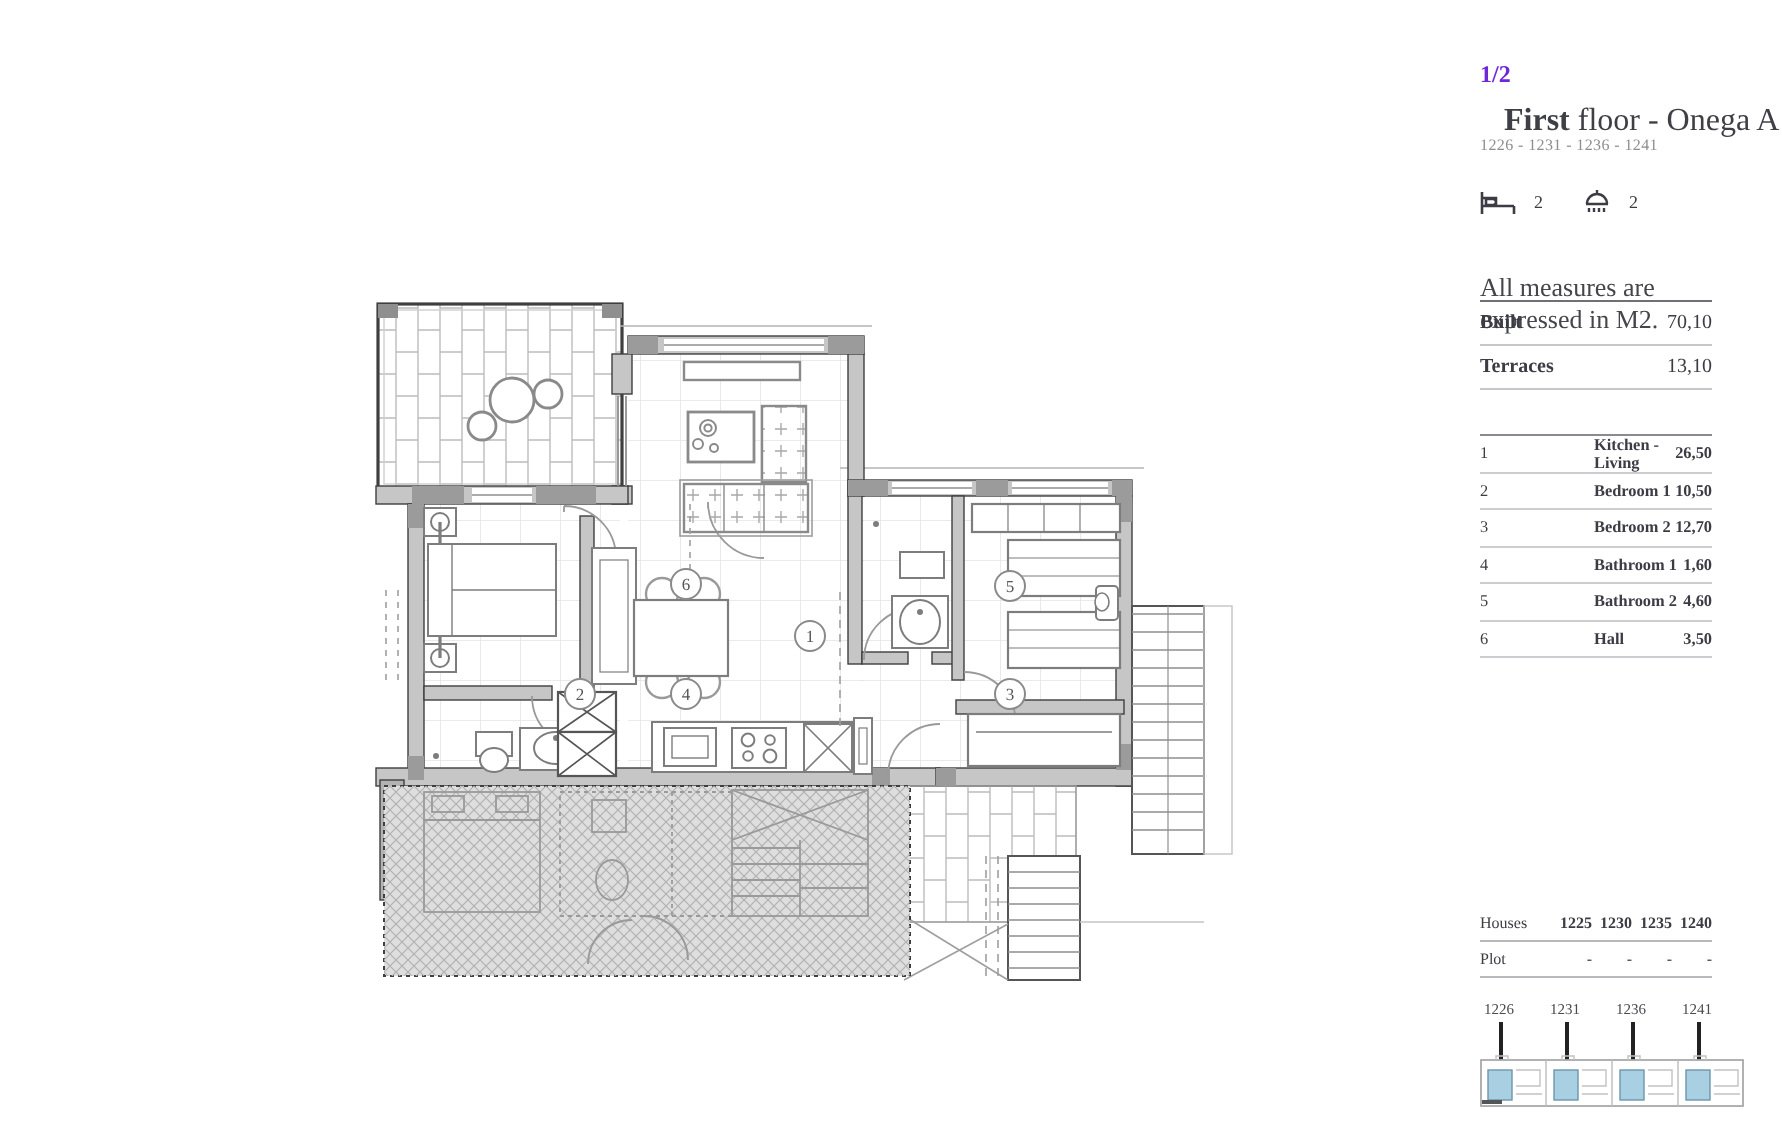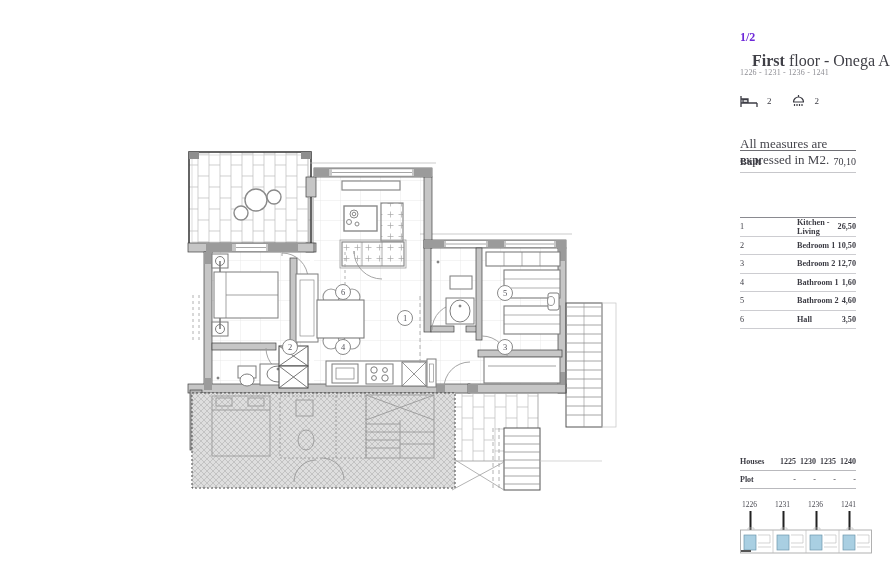--- a/index.html
+++ b/index.html
@@ -18,21 +18,21 @@
   .t1 .row{display:flex;justify-content:space-between;align-items:center;height:21px;
     border-bottom:1px solid #c7c7cb;font-size:10px;}
   .t1 .lbl{font-weight:bold;}
   .t2{position:absolute;top:217px;left:0;width:116px;border-top:1.2px solid #8a8a90;}
   .t2 .row{display:flex;align-items:center;height:17.5px;border-bottom:1px solid #cdcdd1;font-size:8.2px;}
   .t2 .num{width:17px;}
   .t2 .nm{flex:1;font-weight:bold;margin-left:40px;}
   .t2 .val{text-align:left;font-weight:bold;}
   .t3{position:absolute;top:453px;left:0;width:116px;}
   .t3 .row{display:flex;align-items:center;height:17px;border-bottom:1px solid #b9b9bd;font-size:8px;}
-  .t3 .lbl{width:36px;font-weight:bold;}
+  .t3 .lbl{width:36px;font-weight:normal;}
   .t3 .c{width:20px;text-align:right;font-weight:bold;}
   .t3 .row.plot .c{font-weight:normal;}
   .siteplan{position:absolute;top:498px;left:0;}
   svg text.plabel{font-family:"Liberation Serif",serif;}
 </style>
 </head>
 <body>
 
 <div id="stage">
 
@@ -303,20 +303,24 @@
       <span class="cnt">2</span>
     </div>
 
     <div class="note">All measures are expressed in M2.</div>
 
     <div class="t1">
       <div class="row">
         <span class="lbl">Built</span>
         <span class="val">70,10</span>
       </div>
+      <div class="row">
+        <span class="lbl">Terraces</span>
+        <span class="val">13,10</span>
+      </div>
     </div>
 
     <div class="t2">
       <div class="row">
         <span class="num">1</span>
         <span class="nm">Kitchen - Living</span>
         <span class="val">26,50</span>
       </div>
       <div class="row">
         <span class="num">2</span>

